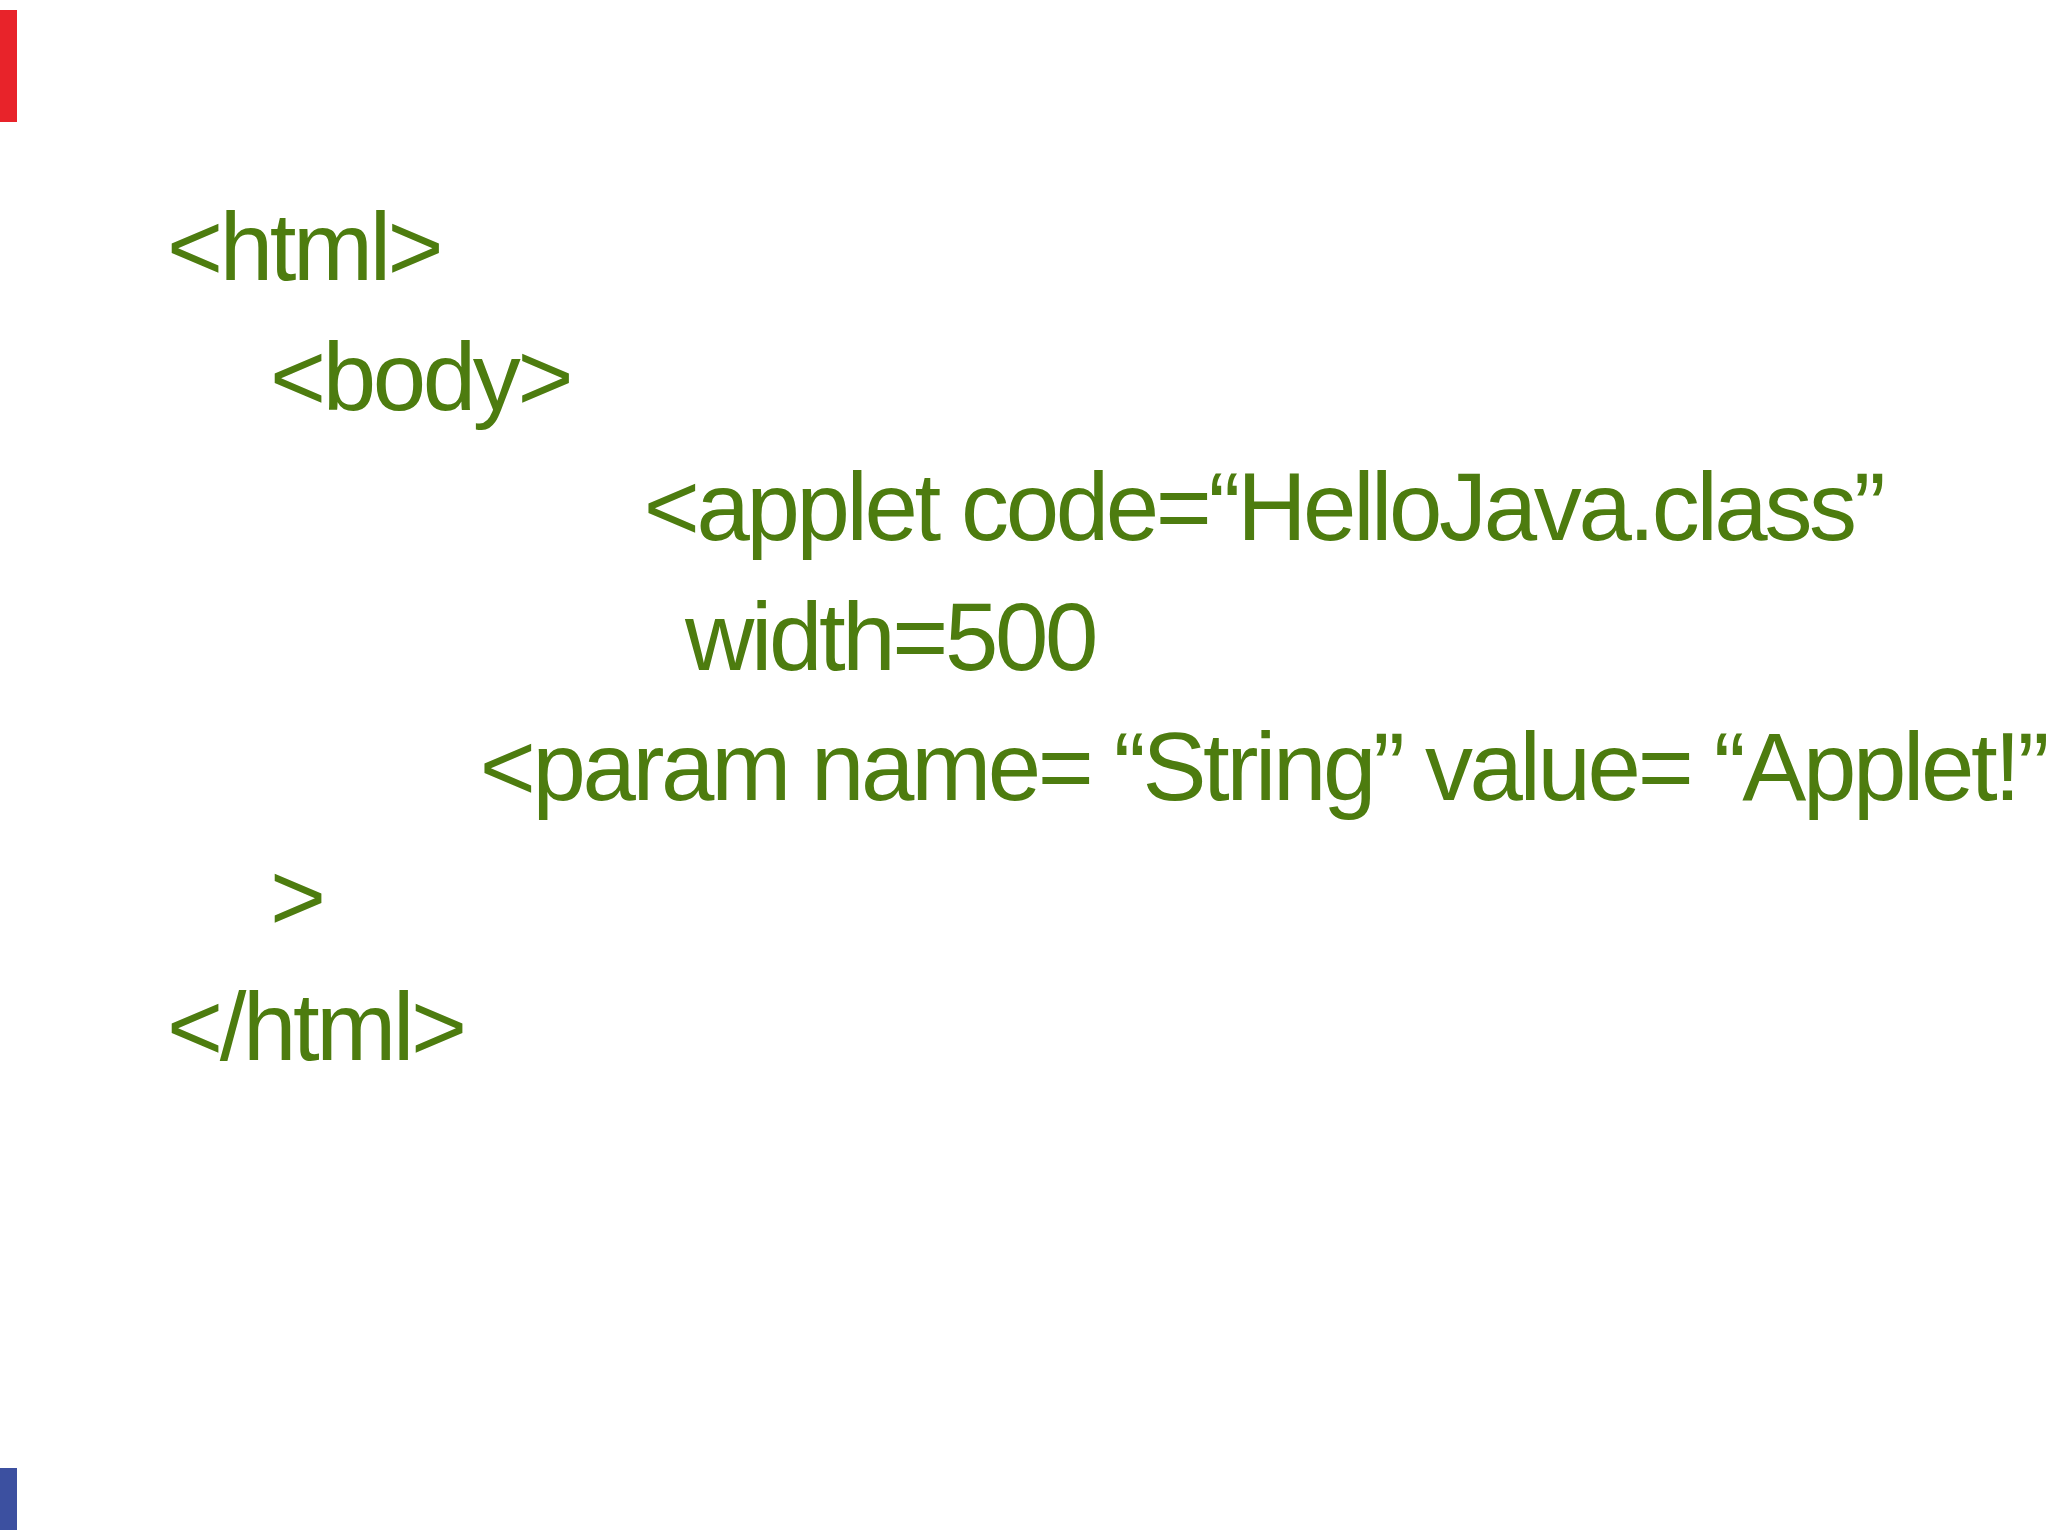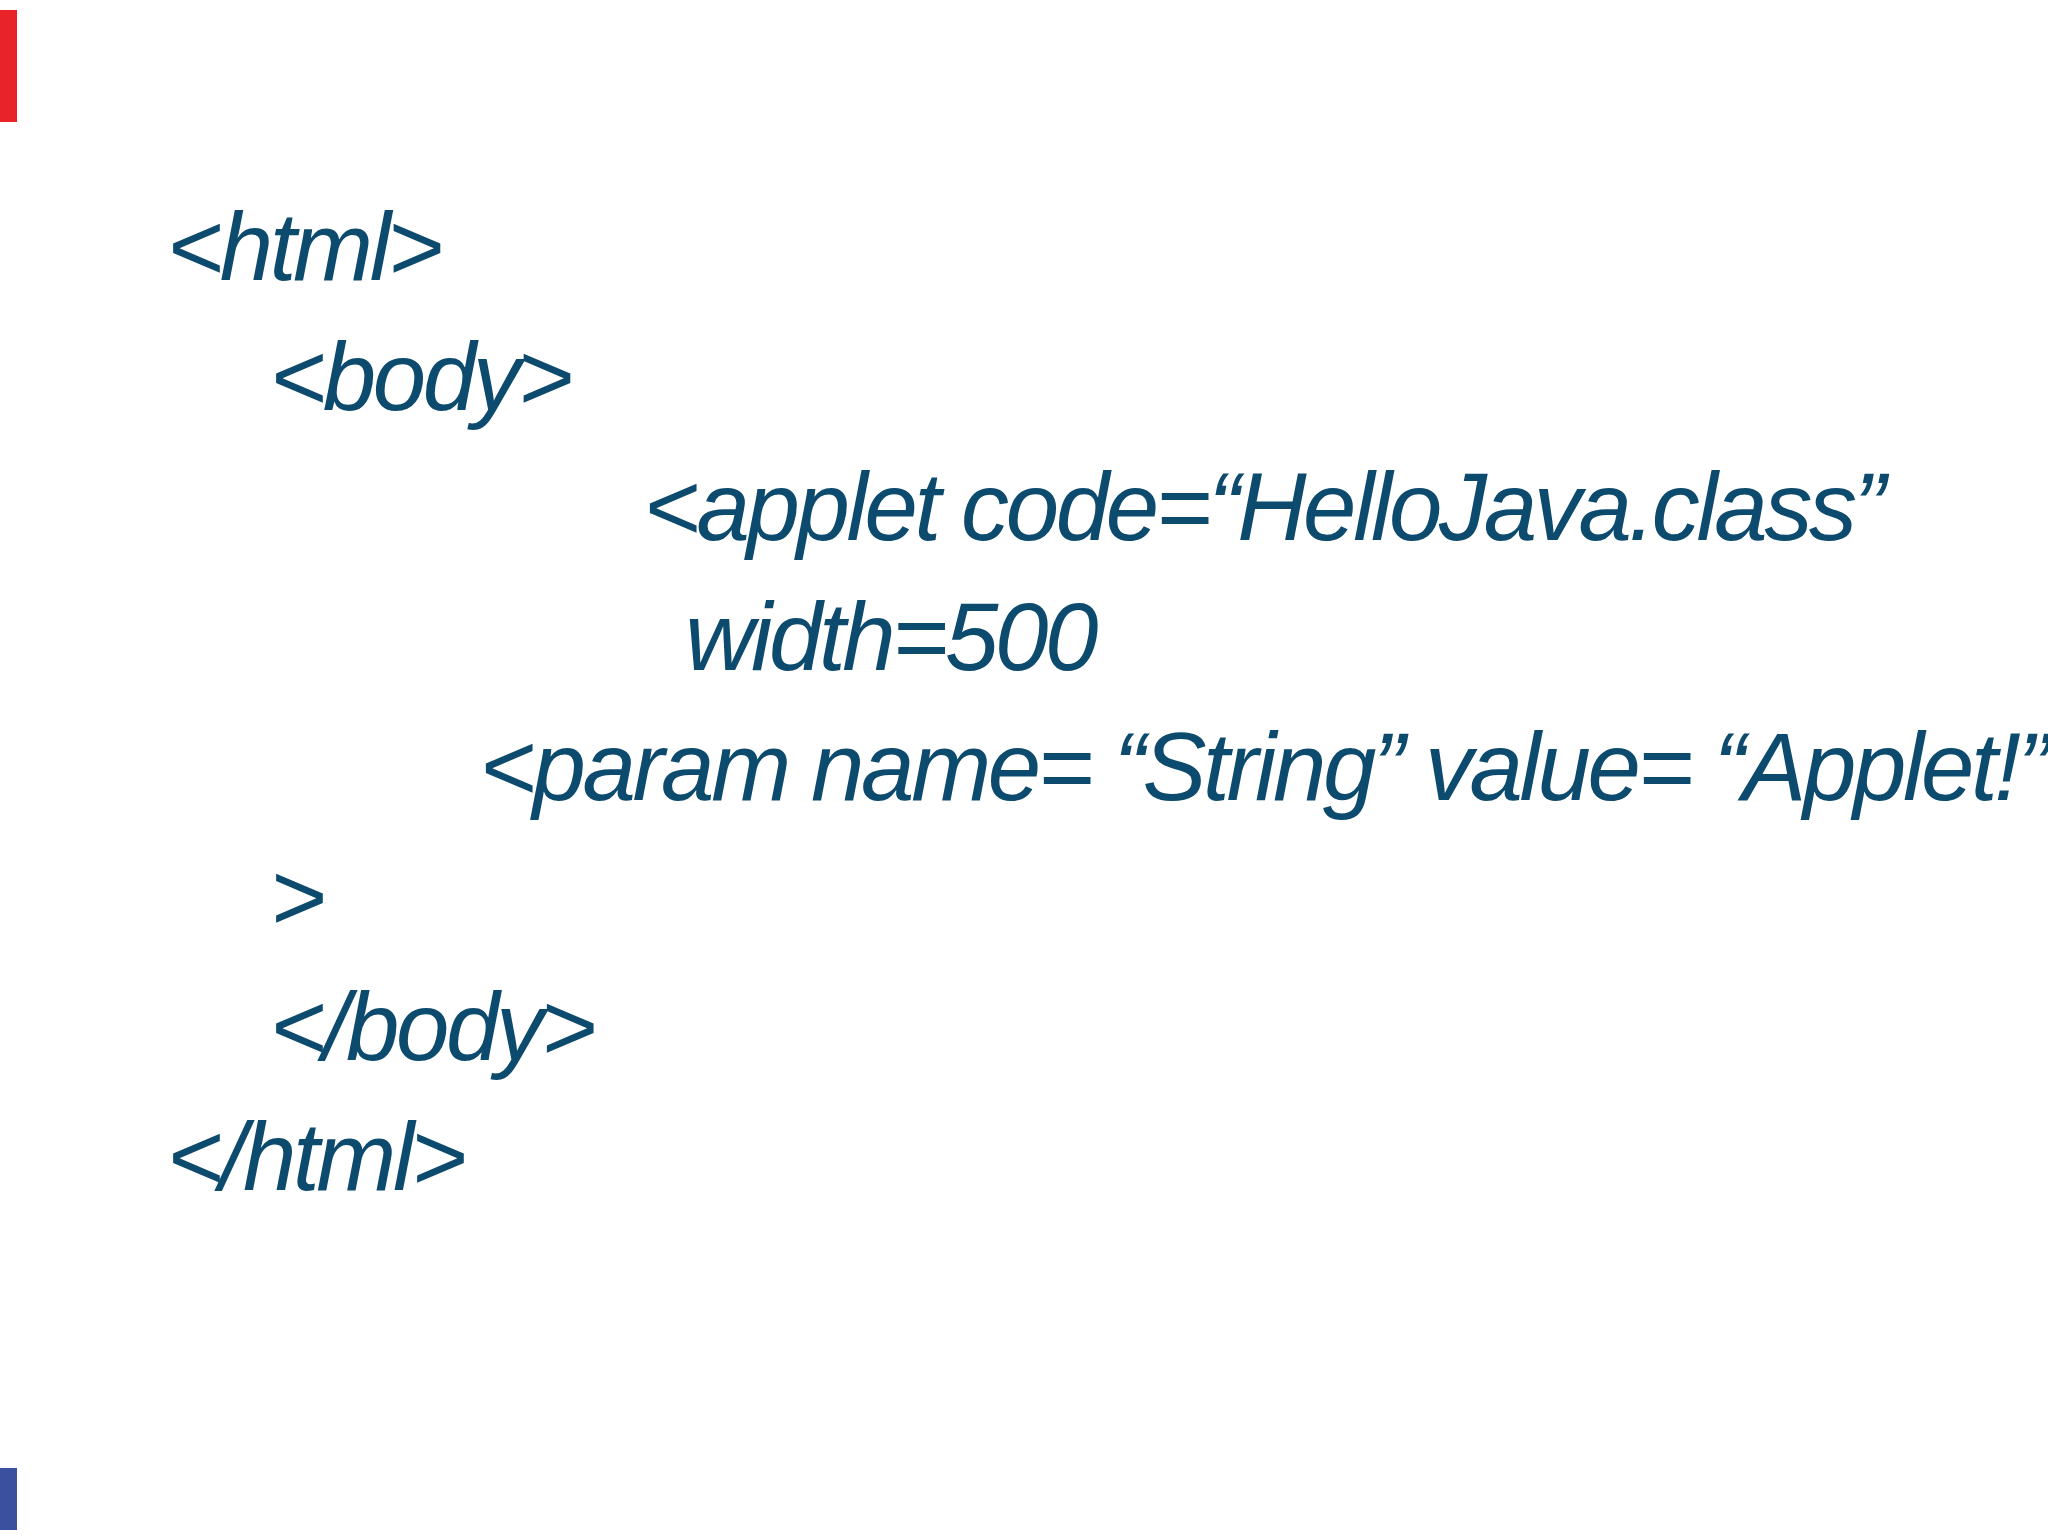--- a/index.html
+++ b/index.html
@@ -19,23 +19,22 @@
     position: absolute;
     top: 182px;
     left: 0;
     right: 0;
   }
   .code-line {
     height: 130px;
     line-height: 130px;
     font-size: 96px;
     letter-spacing: -0.035em;
-    color: #0c4a6e;
+    color: #4d7c0f;
     white-space: pre;
-    font-style: italic;
   }
   .ind0 { margin-left: 167px; }
   .ind1 { margin-left: 270px; }
   .ind2 { margin-left: 478px; text-align: center; }
   .ind2-deep { margin-left: 500px; }
   .ind3 { margin-left: 685px; }
   .edge-bar {
     position: absolute;
     left: 0;
     width: 17px;
@@ -56,16 +55,15 @@
   <div class="edge-bar red" style="background: rgb(232, 35, 42);"></div>
   <div class="edge-bar blue" style="background: rgb(60, 80, 160);"></div>
 
   <div class="code-block">
     <div class="code-line ind0">&lt;html&gt;</div>
     <div class="code-line ind1">&lt;body&gt;</div>
     <div class="code-line ind2">&lt;applet code=“HelloJava.class”</div>
     <div class="code-line ind3">width=500</div>
     <div class="code-line ind2">&lt;param name= “String” value= “Applet!”</div>
     <div class="code-line ind1">&gt;</div>
-    <div class="code-line ind1">&lt;/body&gt;</div>
     <div class="code-line ind0">&lt;/html&gt;</div>
   </div>
 </div>
 
 </body></html>

